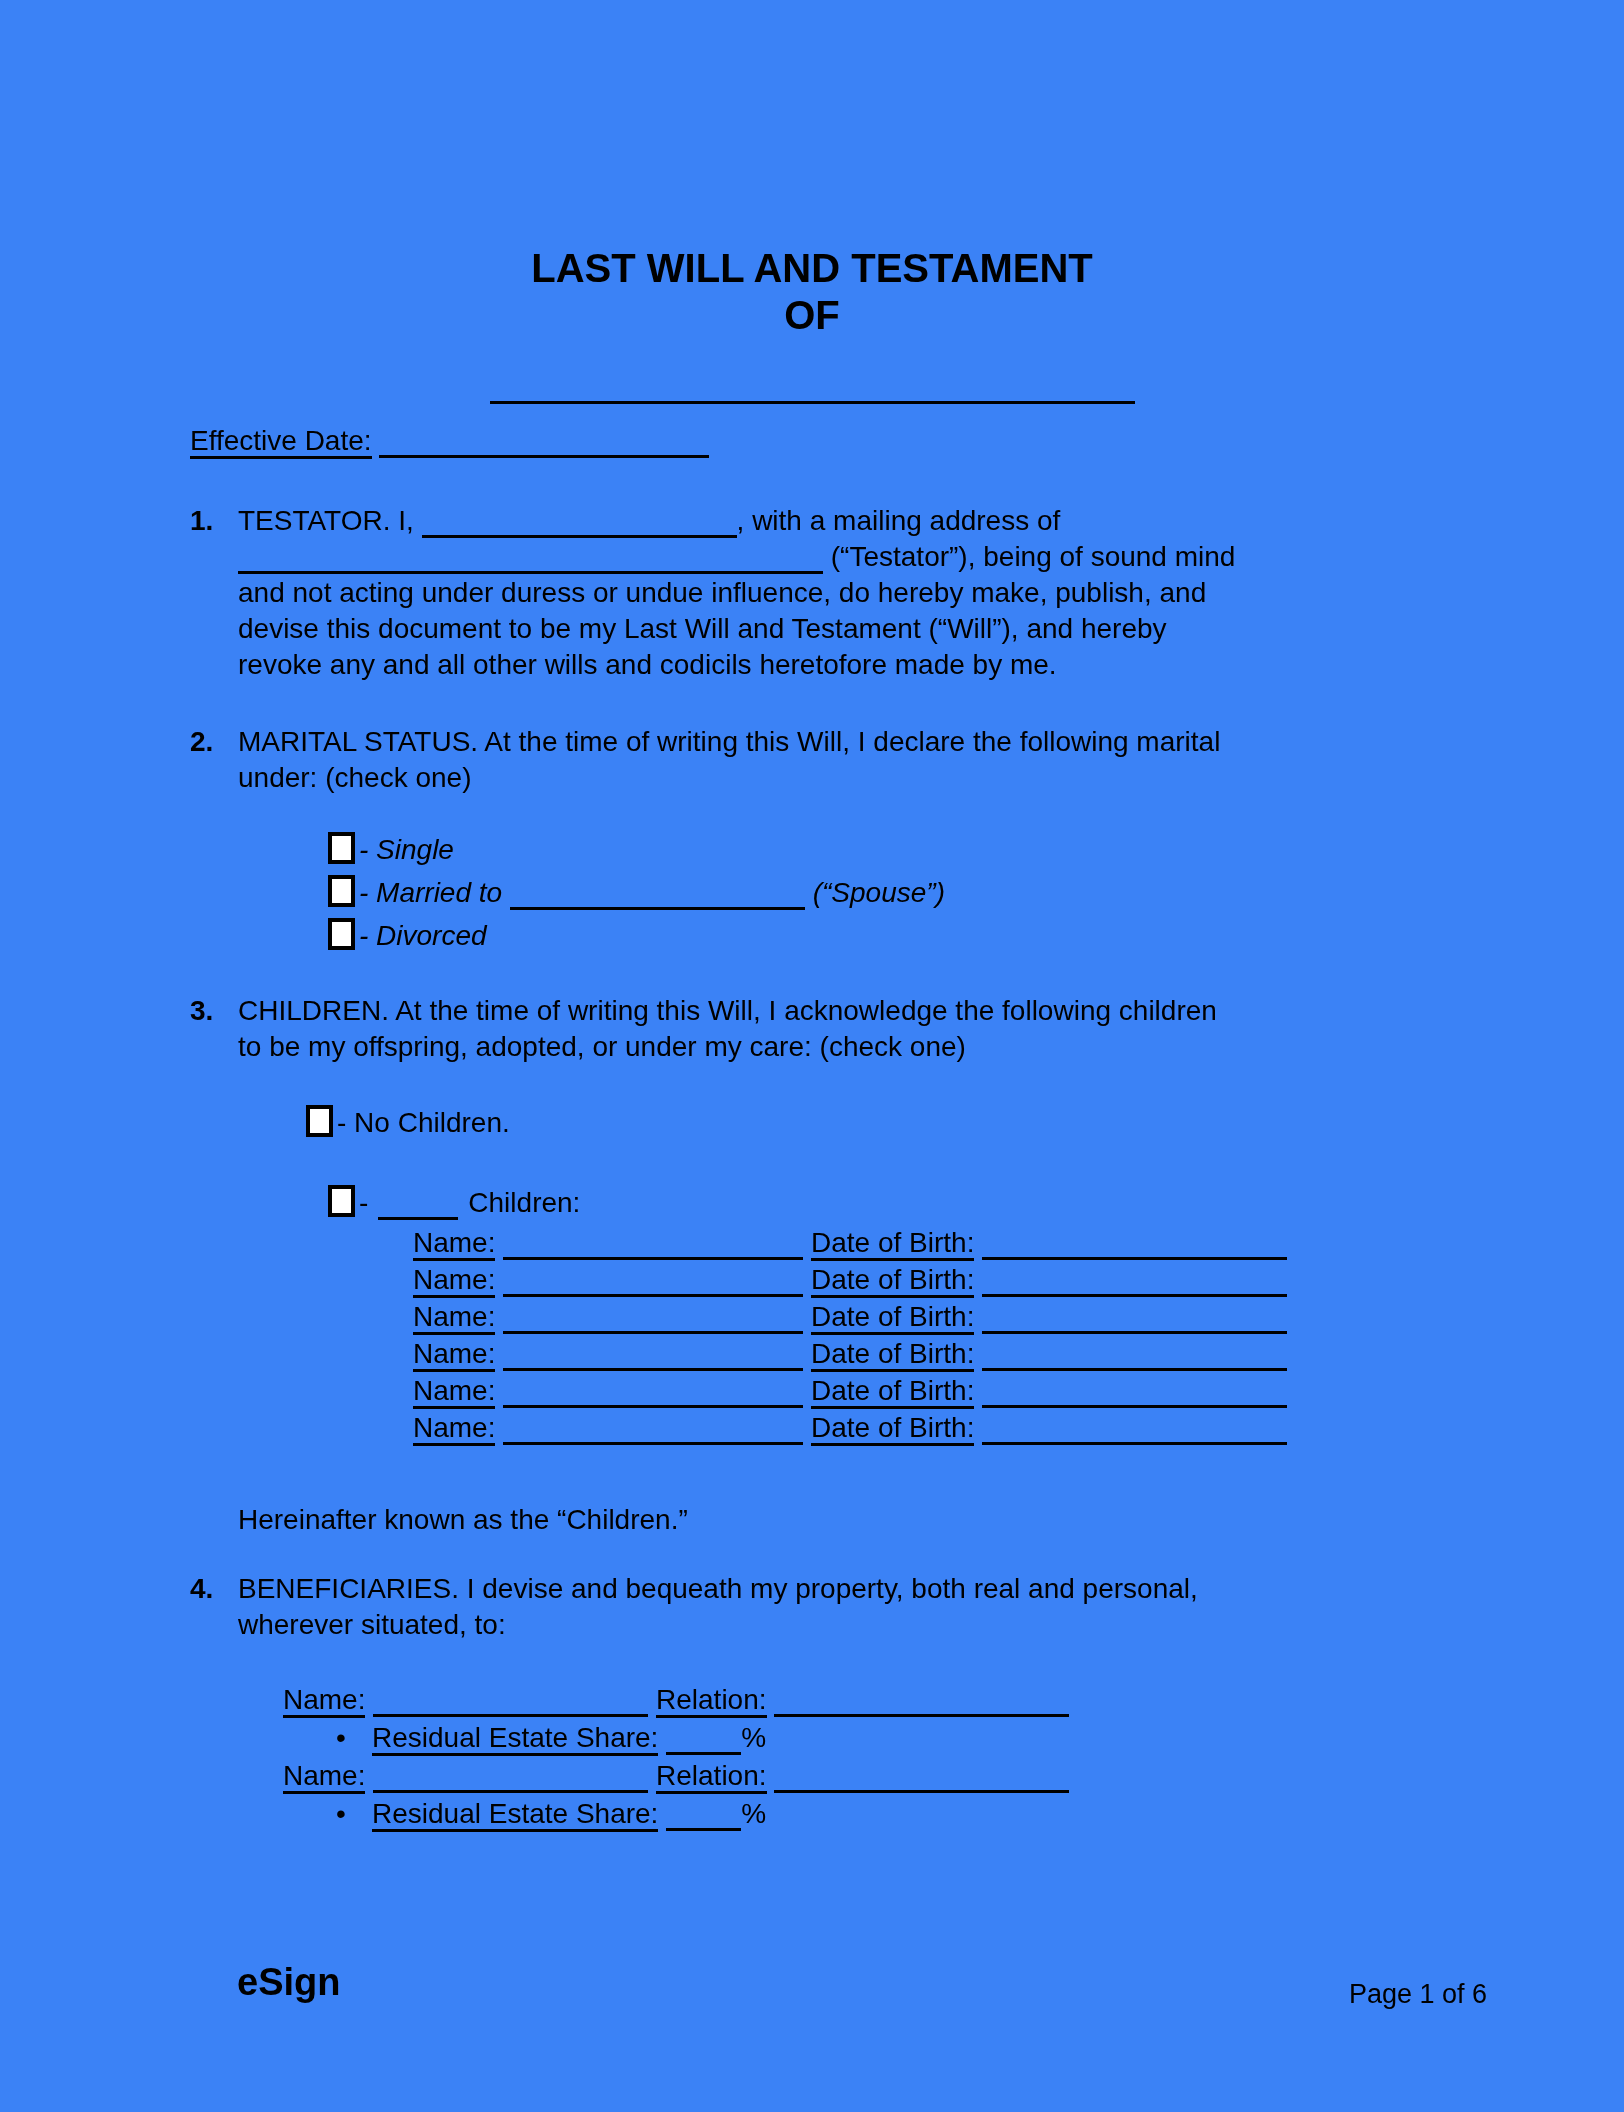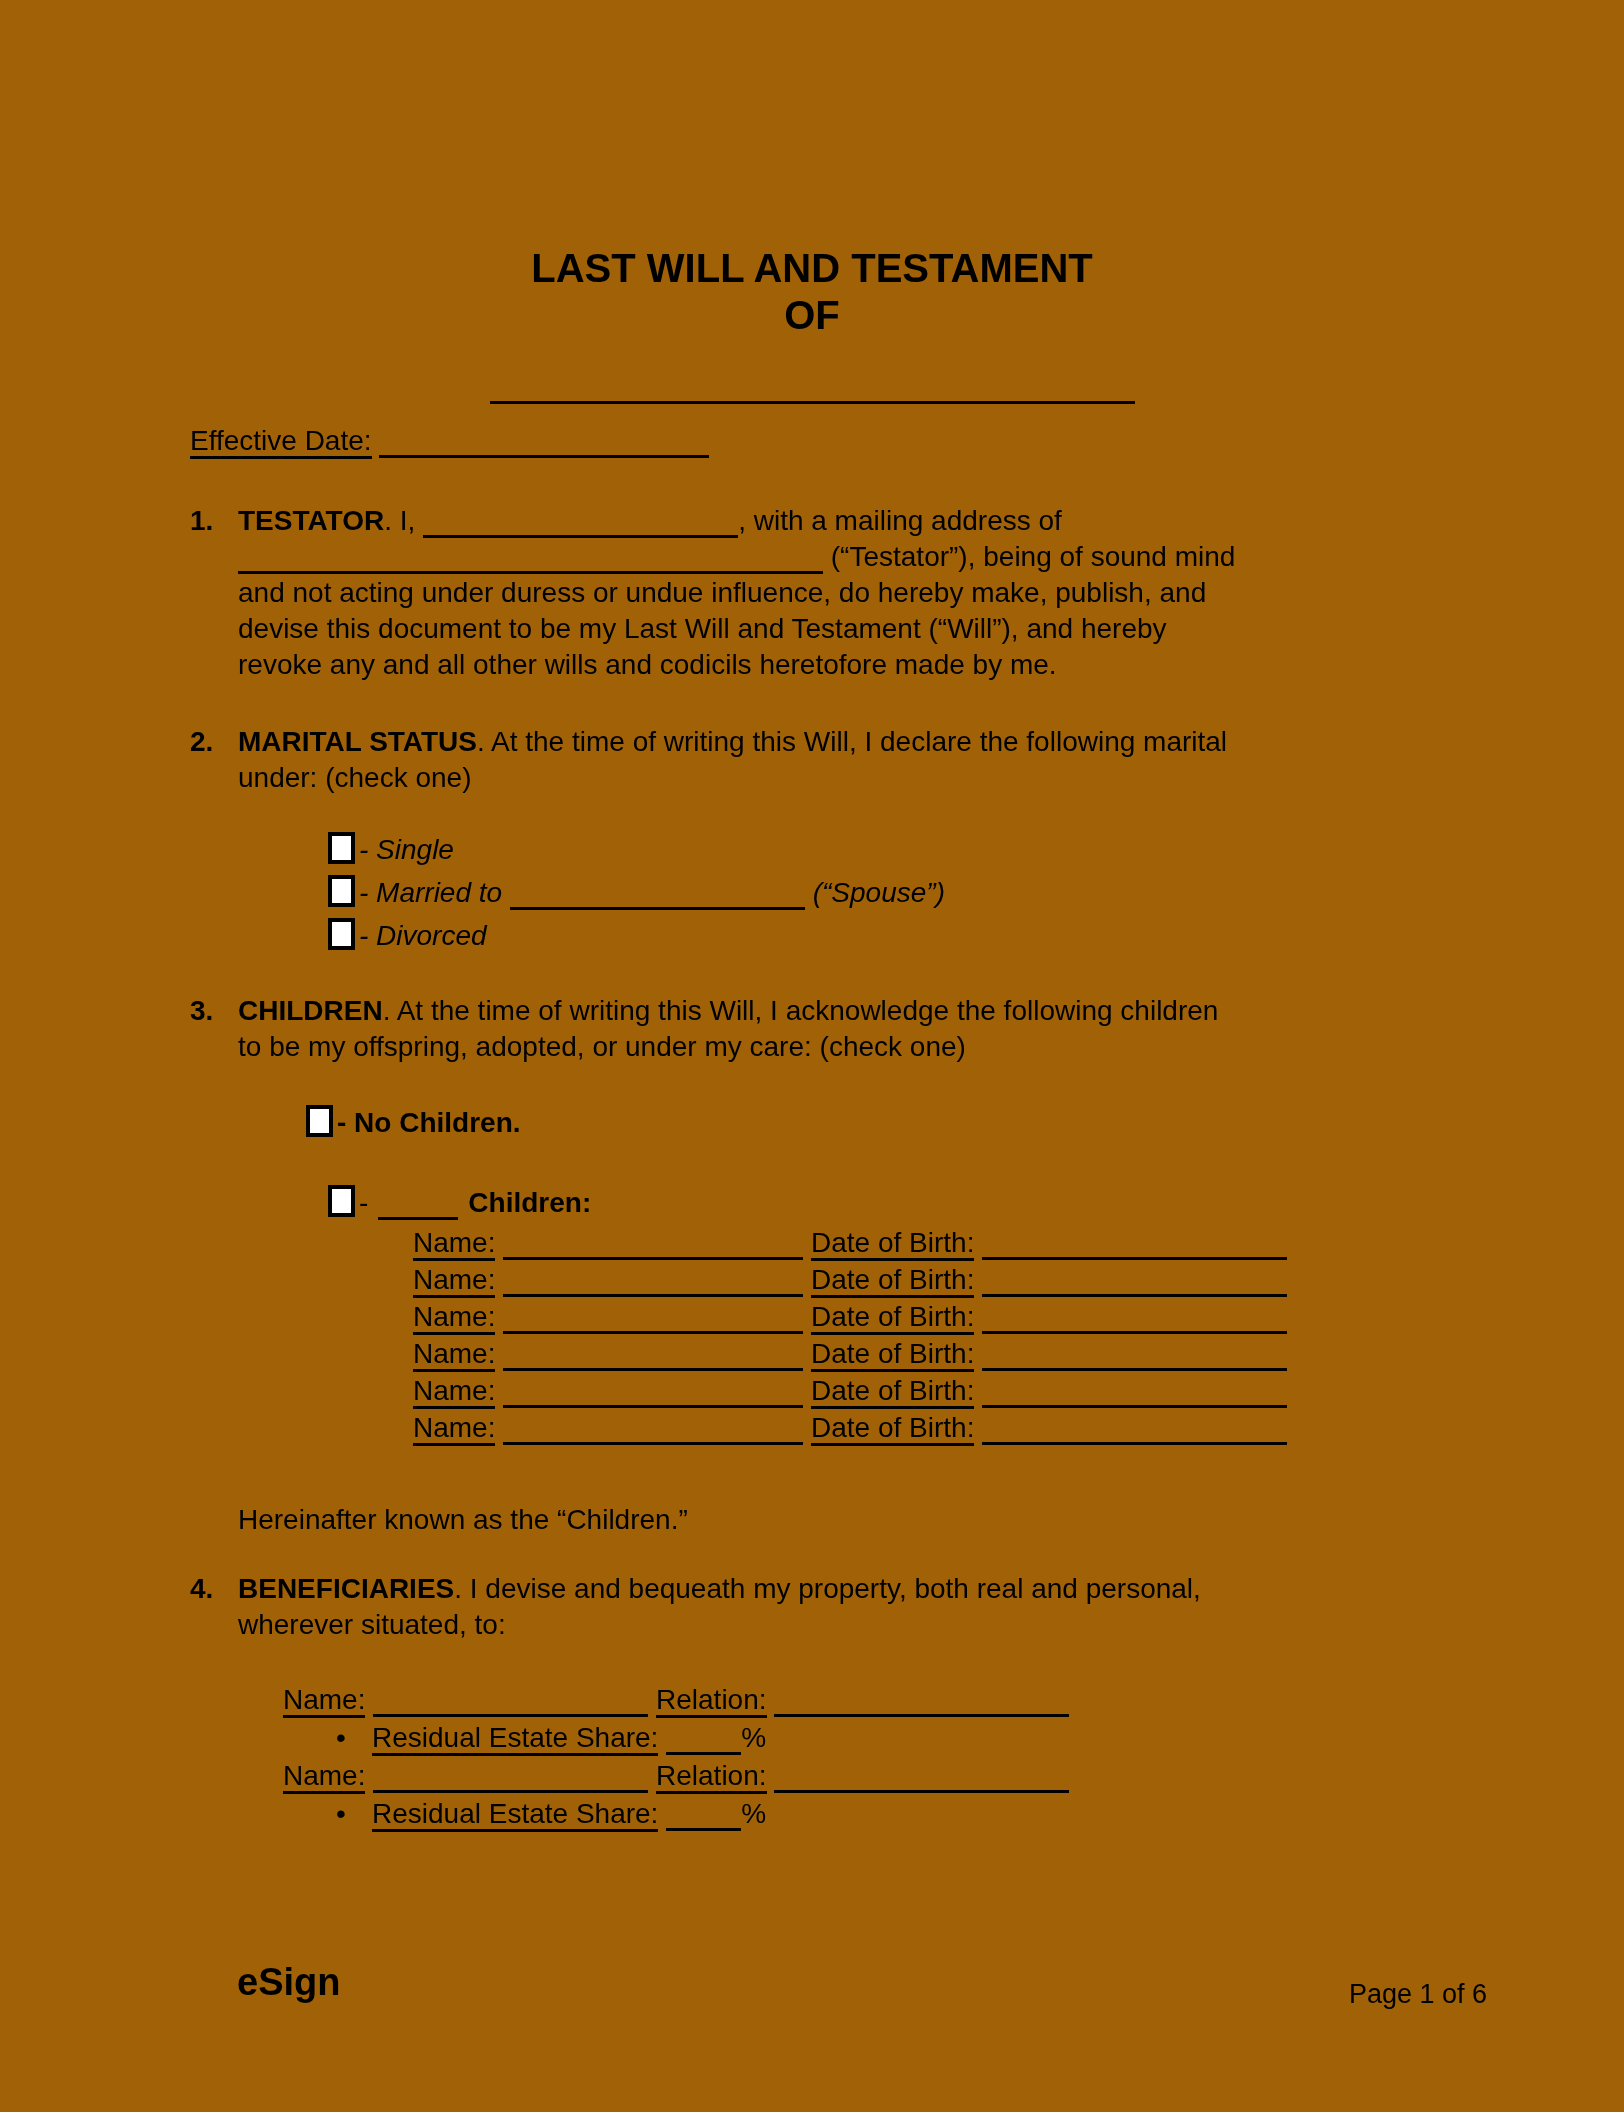--- a/index.html
+++ b/index.html
@@ -1,33 +1,33 @@
 <!DOCTYPE html>
 <html><head>
 <meta charset="utf-8">
 <style>
   html,body{margin:0;padding:0;background:#ffffff;}
   .page{
     position:relative;
     width:1624px;height:2112px;
-    background:#a16207;color:#000;
+    background:#3b82f6;color:#000;
     font-family:"Liberation Sans", sans-serif;
     font-size:28px;line-height:36px;
     box-sizing:border-box;
     padding:245px 190px 0 190px;
   }
   .title{text-align:center;font-weight:700;font-size:40px;line-height:47px;}
   .title-blank-row{text-align:center;margin-top:30px;height:36px;}
   .blank{
     display:inline-block;height:0;
     border-bottom:3px solid #000;
     vertical-align:-8px;
   }
   .ul{border-bottom:3px solid #000;}
-  .b{font-weight:700;}
+  .b{font-weight:400;}
   .effective-row{margin-top:18px;}
   .section{display:flex;}
   .sec-testator{margin-top:44px;}
   .sec-marital{margin-top:41px;}
   .sec-children{margin-top:36px;}
   .sec-beneficiaries{margin-top:33px;}
   .num{width:48px;flex:none;font-weight:700;}
   .body{flex:1;}
   .line{line-height:36px;white-space:nowrap;}
   .checkbox{

